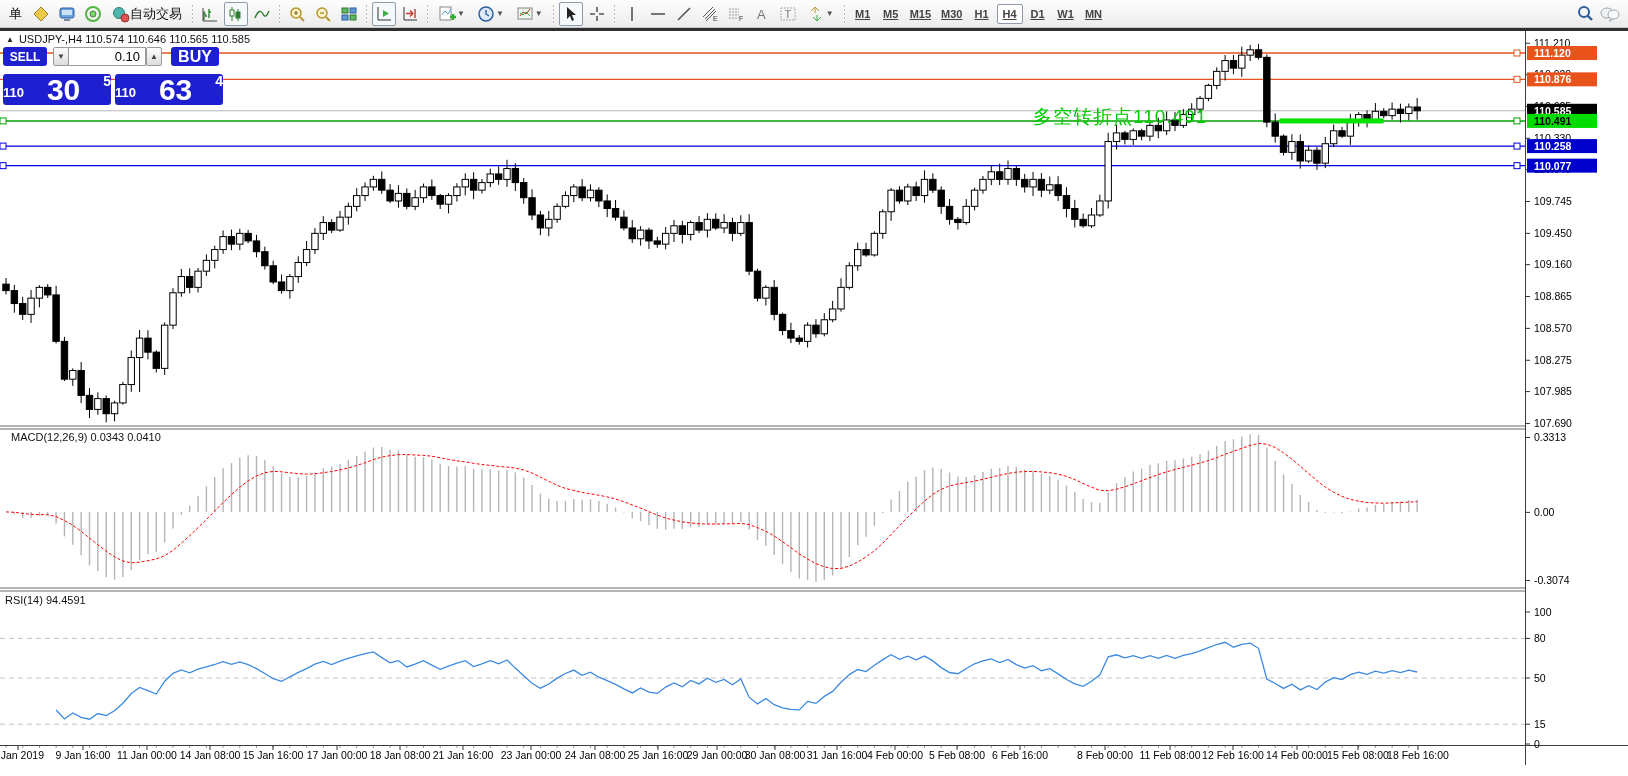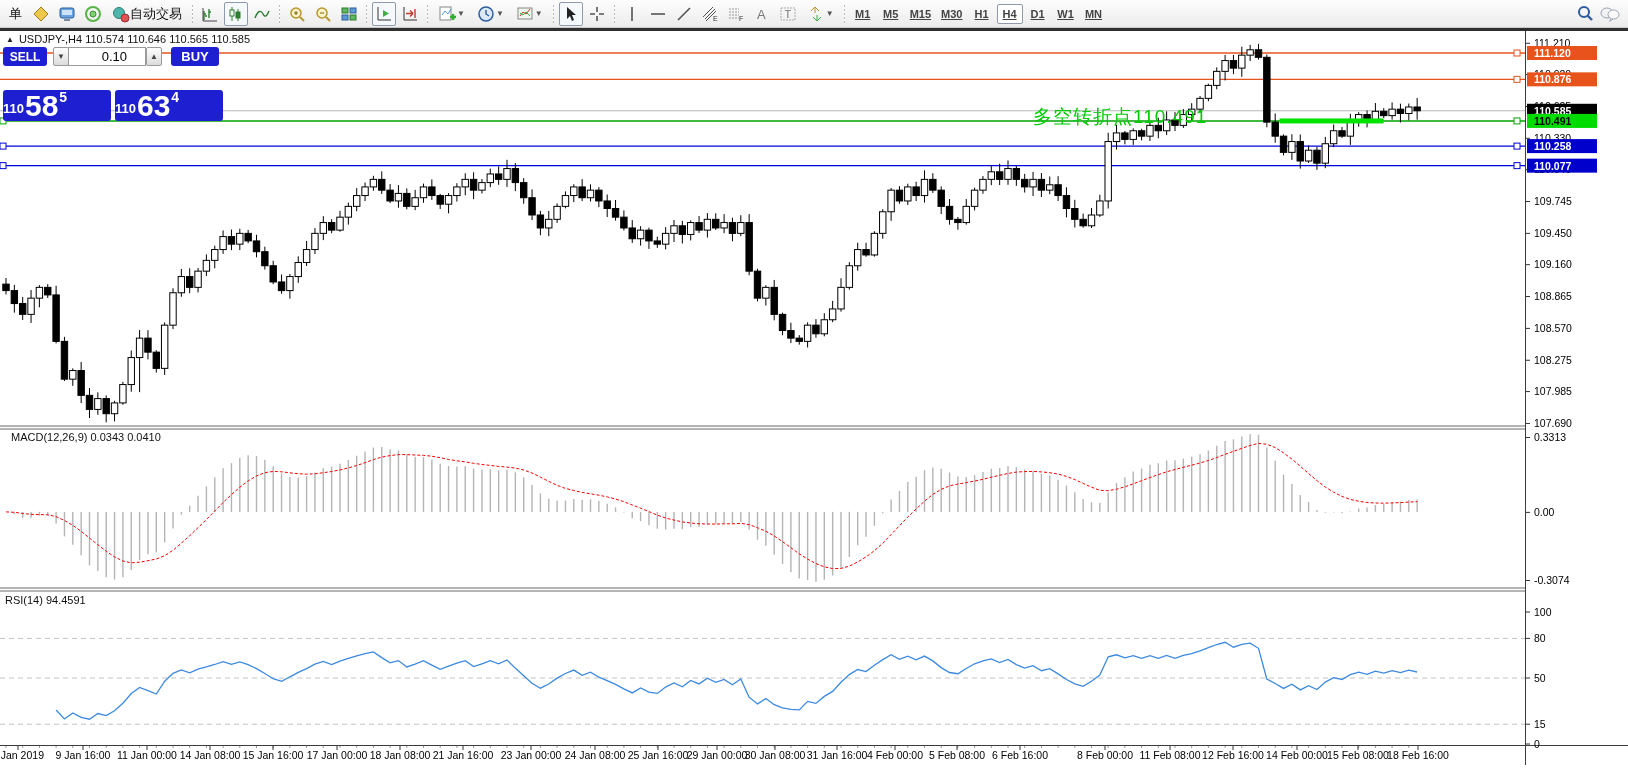--- a/index.html
+++ b/index.html
@@ -27,30 +27,30 @@
   #chart-top-border{position:absolute;left:0;top:28px;width:1628px;height:3px;background:#2f2f2f;z-index:4;}
   #chart-svg{position:absolute;left:0;top:0;z-index:1;}
   .overlay{position:absolute;z-index:3;}
   #chart-title{left:6px;top:33px;font-size:11px;color:#111;display:flex;gap:5px;align-items:center;}
   #chart-title .tri{font-size:8px;color:#222;}
   
   #trade-panel{left:2px;top:47px;width:220px;height:58px;}
   .tp-blue{background:#1f1fd2;color:#fff;border-radius:3px;position:absolute;}
   #sell-btn{left:1px;top:0;width:44px;height:19px;font-size:12px;font-weight:bold;
     display:flex;align-items:center;justify-content:center;}
-  #buy-btn{left:169px;top:0;width:48px;height:19px;font-size:13px;font-weight:bold;
+  #buy-btn{left:169px;top:0;width:48px;height:19px;font-size:16px;font-weight:bold;
     display:flex;align-items:center;justify-content:center;}
   .spin{position:absolute;top:0;width:16px;height:19px;background:linear-gradient(#fefefe,#dcdcdc);
     border:1px solid #9a9a9a;box-sizing:border-box;display:flex;align-items:center;justify-content:center;
     font-size:8px;color:#444;border-radius:2px;}
   #vol-down{left:51px;} #vol-up{left:144px;}
   #vol-field{position:absolute;left:66px;top:0;width:78px;height:19px;background:#fff;
     border:1px solid #9a9a9a;box-sizing:border-box;font-size:13px;color:#000;
-    display:flex;align-items:center;justify-content:flex-end;padding-right:18px;}
-  .px-box{top:27px;width:108px;height:31px;display:flex;align-items:flex-end;justify-content:flex-start;padding-bottom:2px;box-sizing:border-box;margin-top:16px;}
+    display:flex;align-items:center;justify-content:flex-end;padding-right:5px;}
+  .px-box{top:27px;width:108px;height:31px;display:flex;align-items:flex-end;justify-content:space-between;padding-bottom:2px;box-sizing:border-box;}
   #sell-px{left:1px;} #buy-px{left:113px;}
   .px-pre{font-size:13px;font-weight:bold;margin:0 1px 3px 0;}
   .px-big{font-size:30px;font-weight:bold;line-height:26px;}
   .px-sup{font-size:14px;font-weight:bold;margin:0 0 14px 1px;}
   
   #macd-label{left:11px;top:431px;font-size:11px;color:#111;}
   #rsi-label{left:5px;top:594px;font-size:11px;color:#111;}
   #annotation{left:1033px;top:104px;font-size:19px;font-weight:normal;letter-spacing:1px;}
   .icon-svg{display:block;}
 </style>
@@ -1005,21 +1005,21 @@
   <div class="spin" id="vol-down">
         <span>▼</span>
       </div>
   <div id="vol-field">0.10</div>
   <div class="spin" id="vol-up">
         <span>▲</span>
       </div>
   <div class="tp-blue" id="buy-btn">BUY</div>
   <div class="tp-blue px-box" id="sell-px">
     <span class="px-pre">110</span>
-    <span class="px-big">58</span>
+    <span class="px-big">30</span>
     <span class="px-sup">5</span>
   </div>
   <div class="tp-blue px-box" id="buy-px">
     <span class="px-pre">110</span>
     <span class="px-big">63</span>
     <span class="px-sup">4</span>
   </div>
 </div>
 
 <div class="overlay" id="annotation" style="color: rgb(0, 204, 0);">多空转折点110.491</div>

